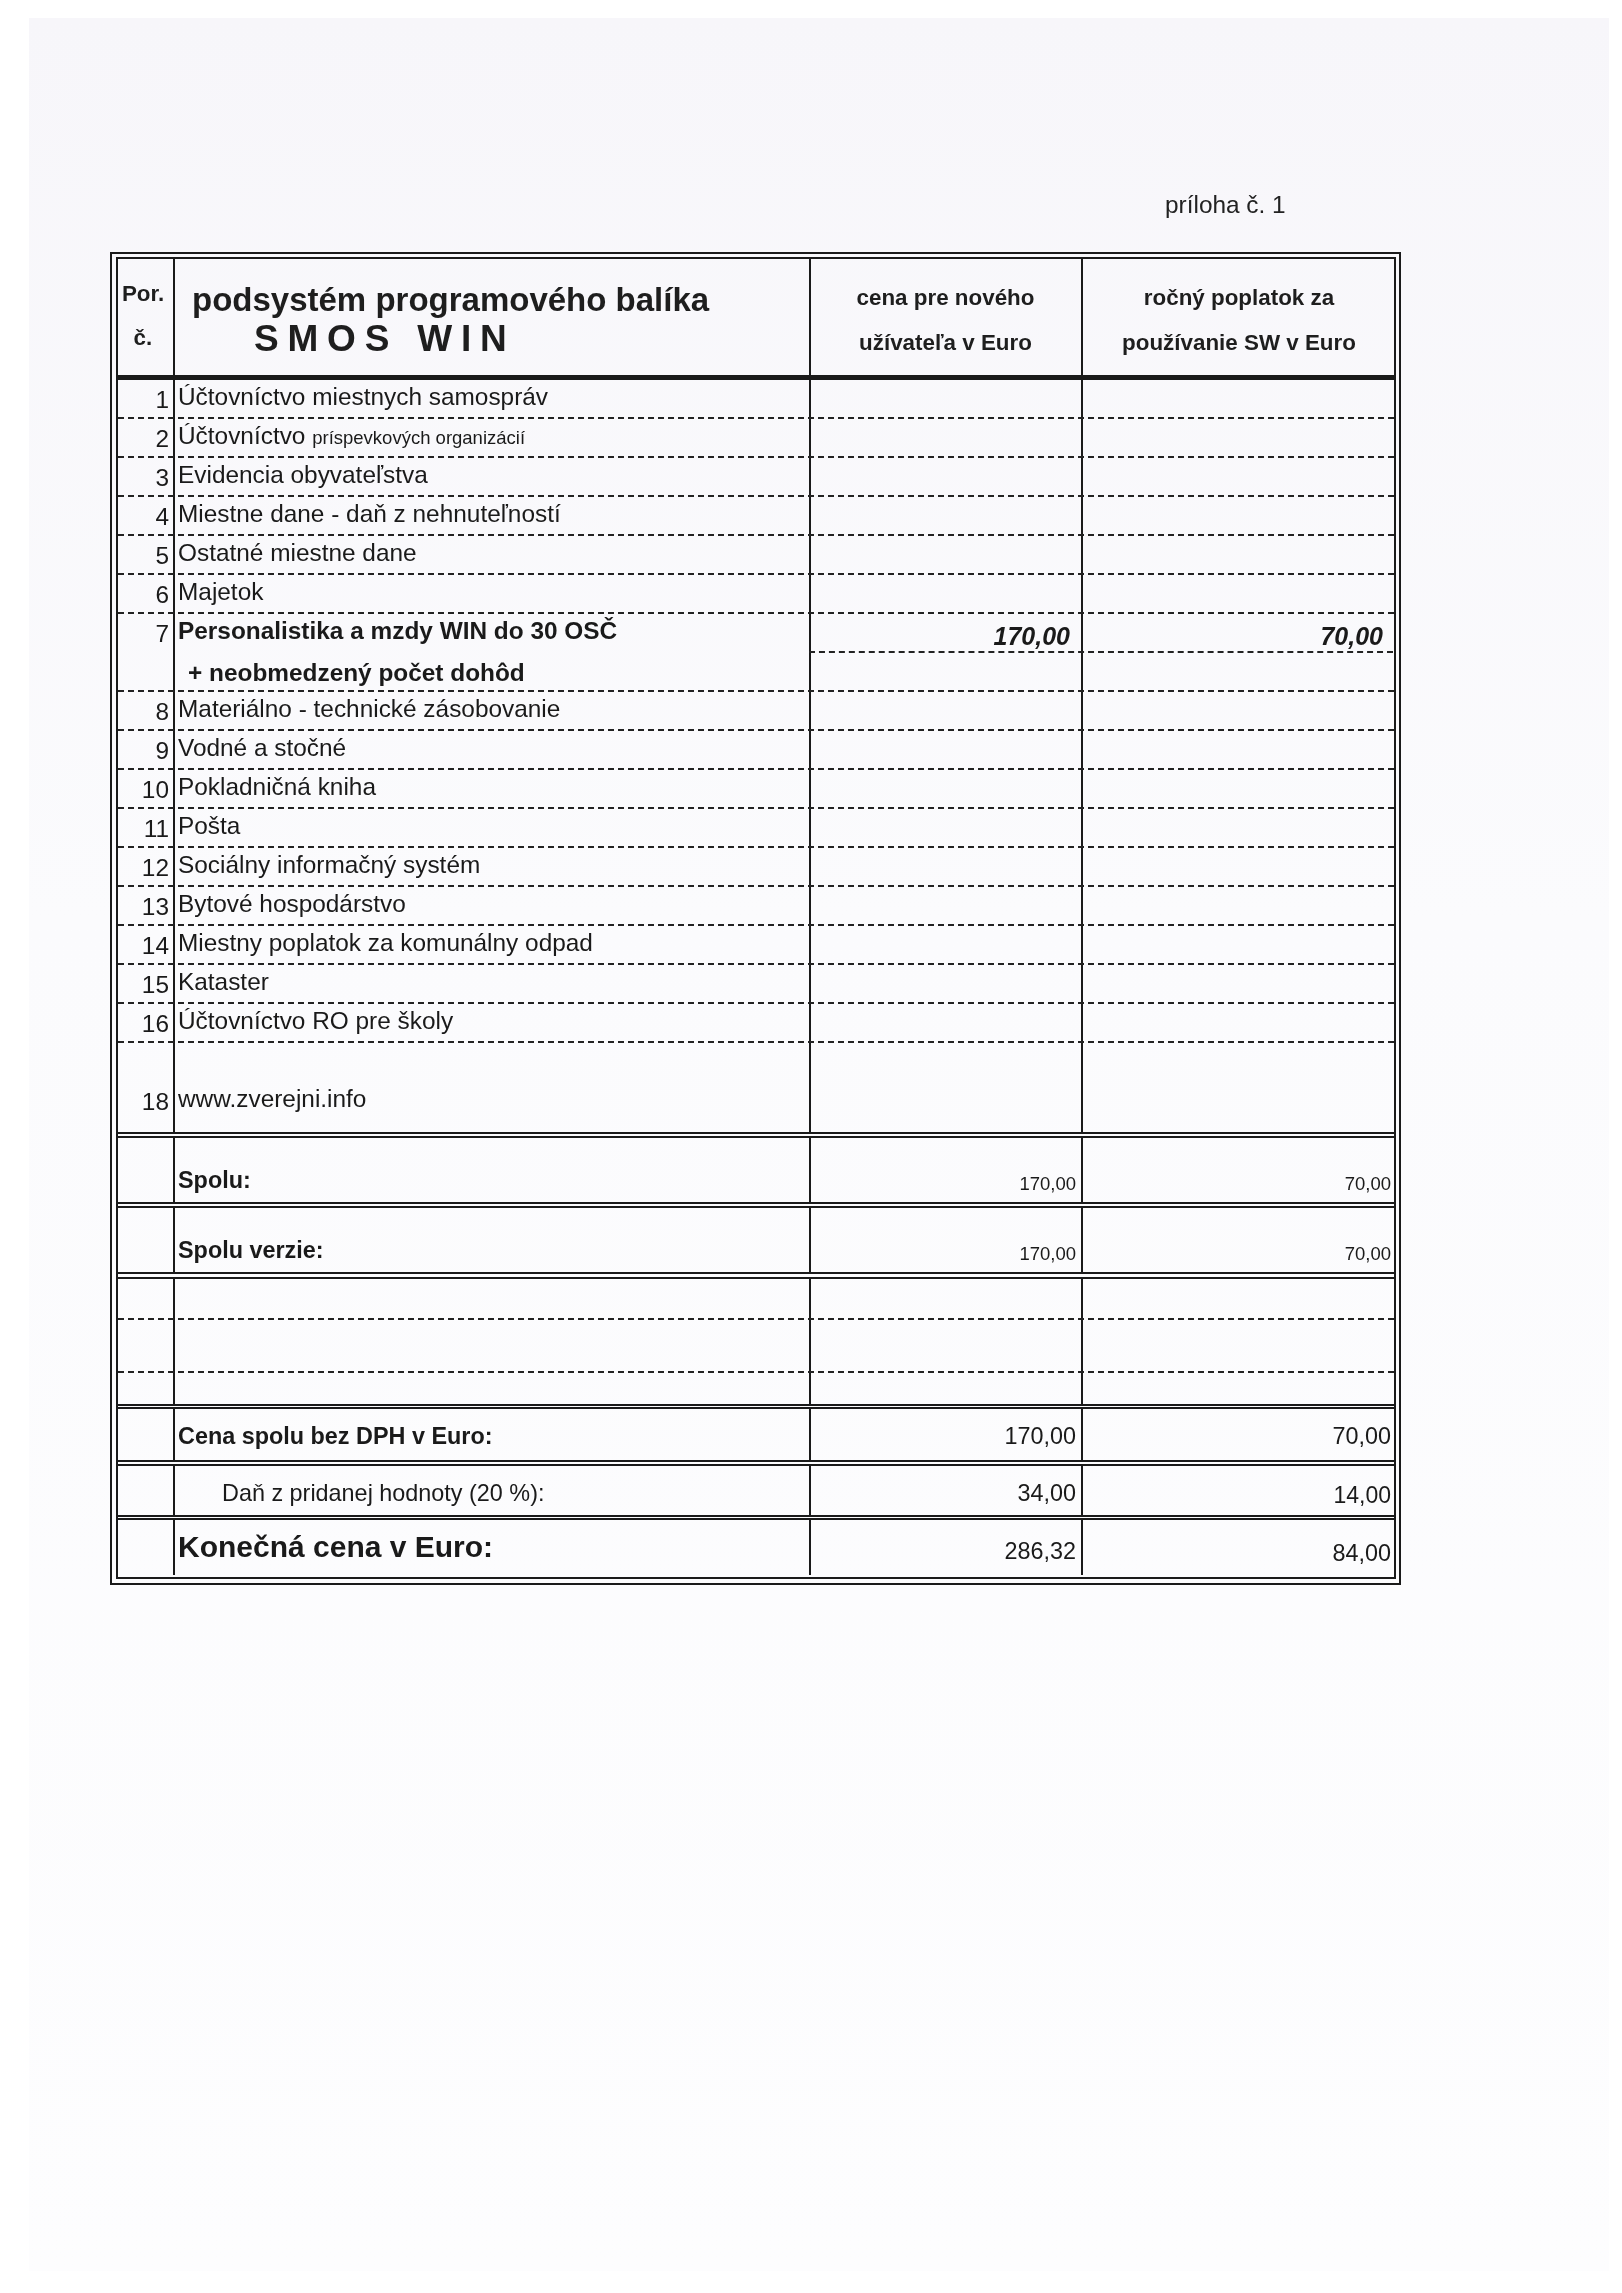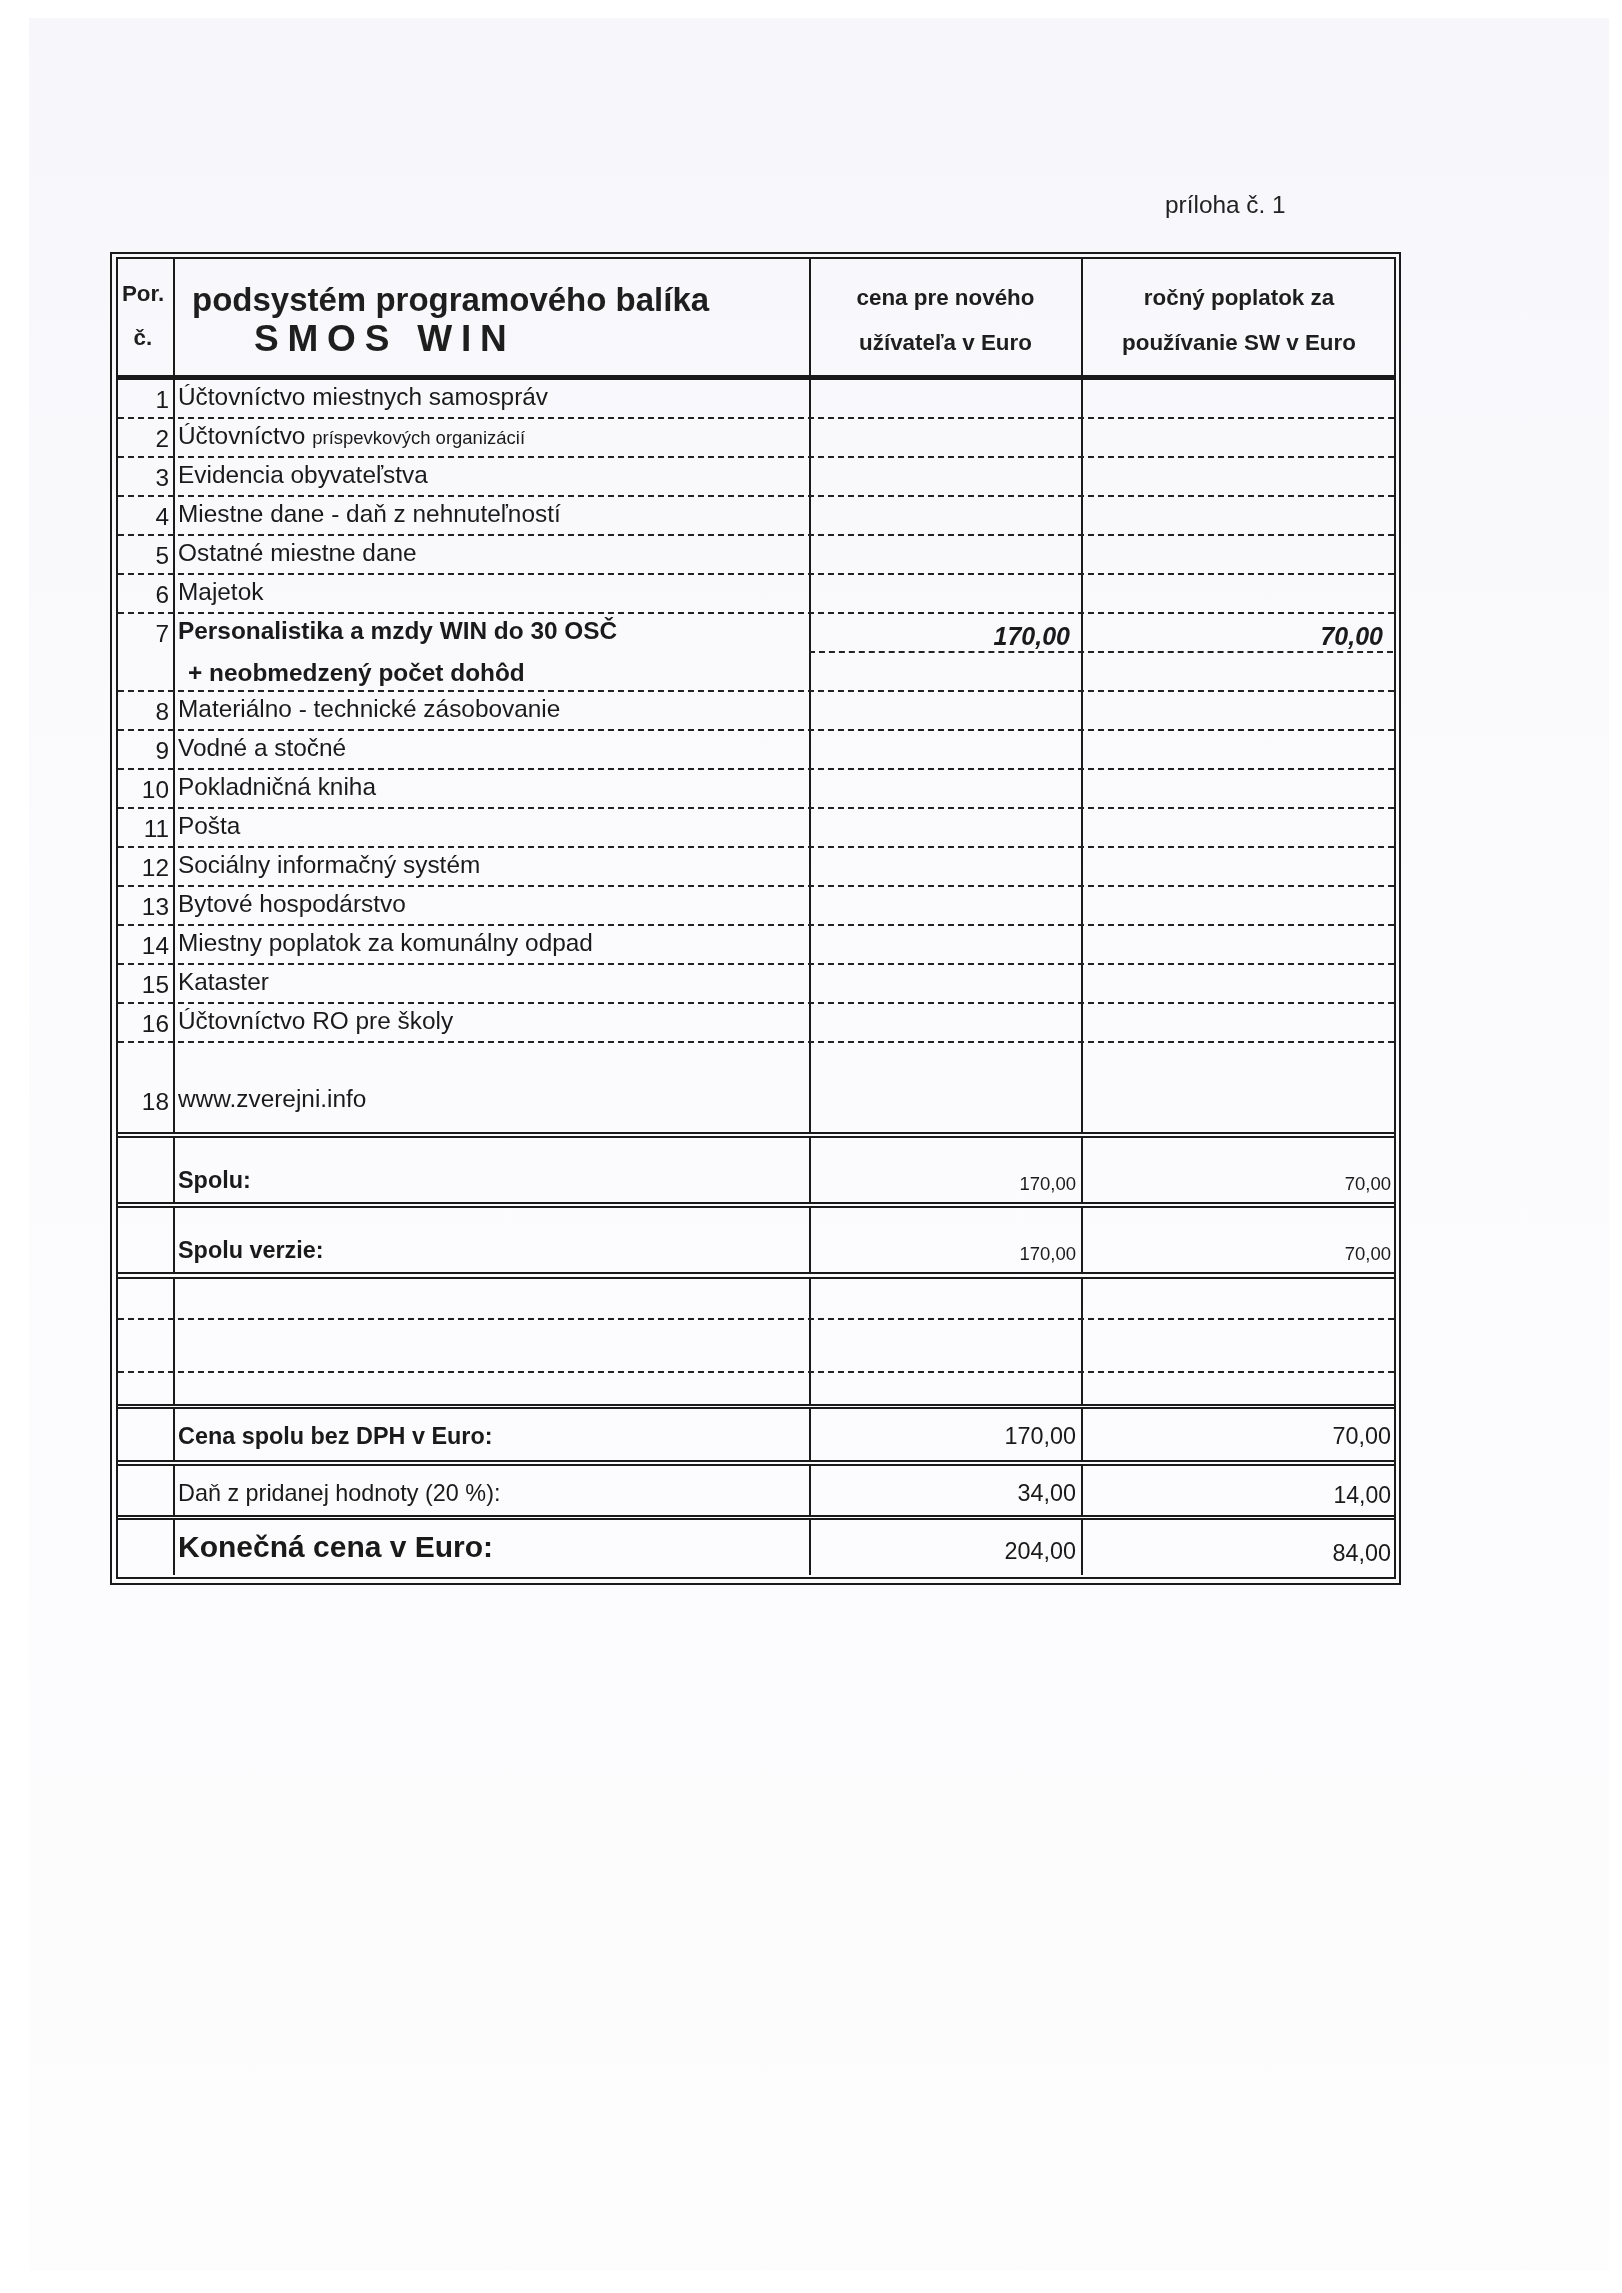--- a/index.html
+++ b/index.html
@@ -214,26 +214,26 @@
   <div class="vline v3"></div>
   <span class="sum-label" style="top:13.7px;font-size:23.4px;">Cena spolu bez DPH v Euro:</span>
   <span class="sum-val c1" style="top:13.7px;font-size:23.4px;">170,00</span>
   <span class="sum-val c2" style="top:13.7px;font-size:23.4px;">70,00</span>
 </div>
 
 <div class="section" style="top:1464px;height:53px;">
   <div class="vline v1"></div>
   <div class="vline v2"></div>
   <div class="vline v3"></div>
-  <span class="sum-label" style="top:13.7px;font-size:23.4px;font-weight:normal;">Daň z pridanej hodnoty (20 %):</span>
+  <span class="sum-label" style="top:13.7px;font-size:23.4px;font-weight:normal;margin-left:44px;">Daň z pridanej hodnoty (20 %):</span>
   <span class="sum-val c1" style="top:13.7px;font-size:23.4px;">34,00</span>
   <span class="sum-val c2" style="top:15.6px;font-size:23px;">14,00</span>
 </div>
 
 <div class="section" style="top:1518px;height:57px;border-bottom:none;">
   <div class="vline v1"></div>
   <div class="vline v2"></div>
   <div class="vline v3"></div>
   <span class="sum-label" style="top:9.8px;font-size:30px;">Konečná cena v Euro:</span>
-  <span class="sum-val c1" style="top:17.6px;font-size:23.4px;">204,00</span>
+  <span class="sum-val c1" style="top:17.6px;font-size:23.4px;">286,32</span>
   <span class="sum-val c2" style="top:19.5px;font-size:23.4px;">84,00</span>
 </div>
 
 
 </body></html>

